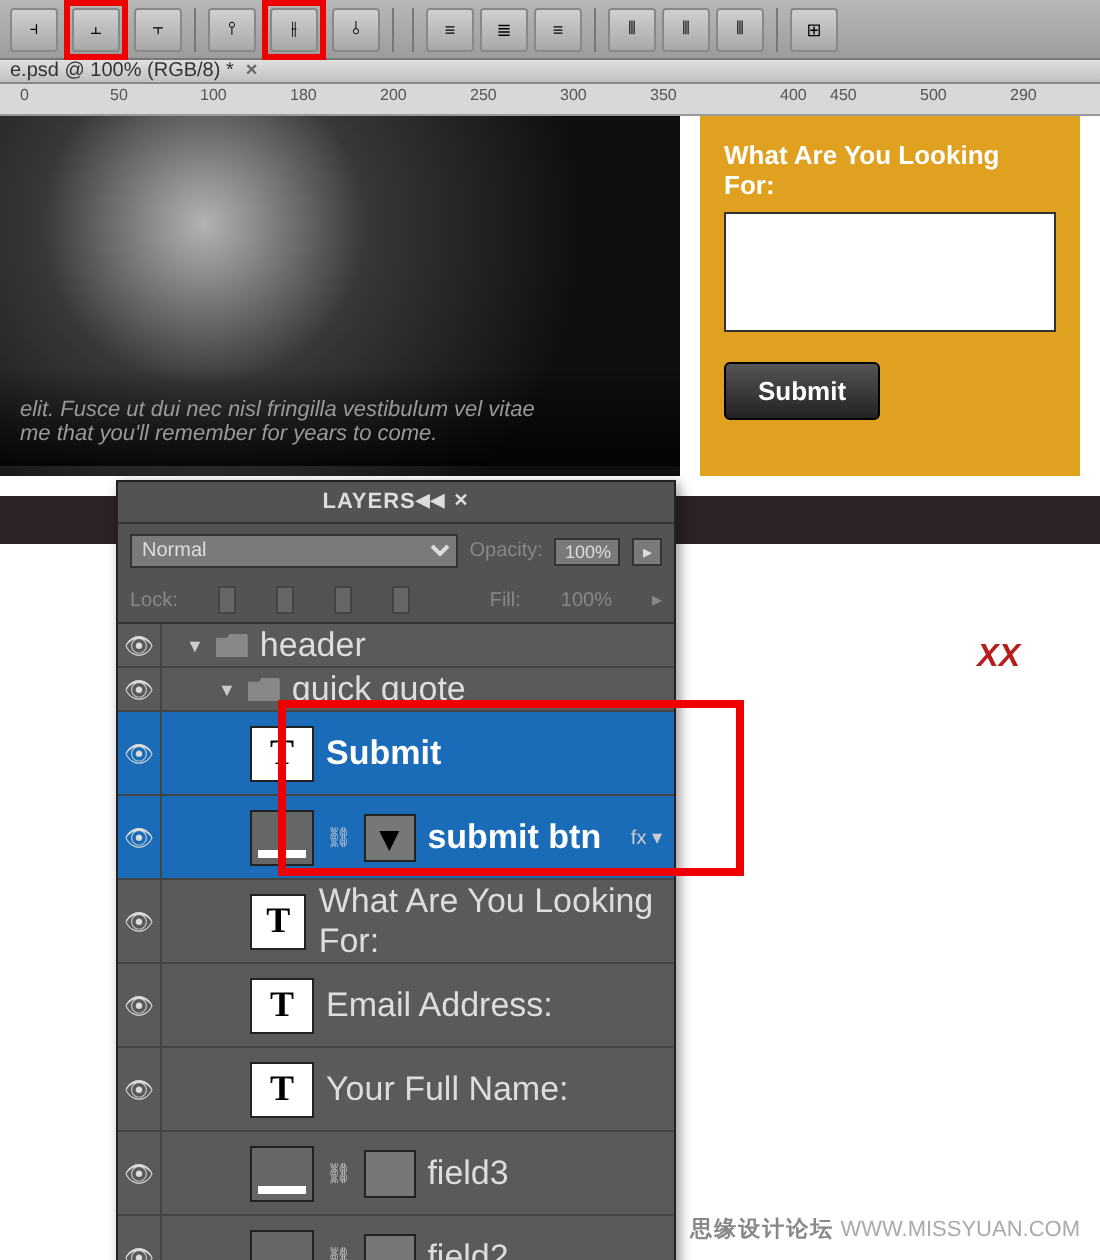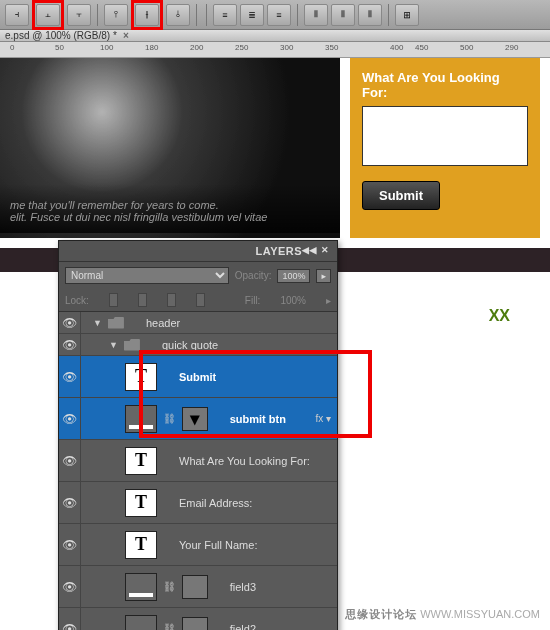--- a/index.html
+++ b/index.html
@@ -26,25 +26,25 @@
 .hero-text { position: absolute; bottom: 5px; left: 0; right: 0; padding: 15px 10px 10px; background: linear-gradient(transparent, rgba(0,0,0,0.8)); color: #999; font-size: 11px; font-style: italic; }
 
 .form-panel { position: absolute; right: 10px; top: 0; width: 190px; height: 180px; background: #e0a020; padding: 12px; }
 .form-label { color: #fff; font-weight: bold; font-size: 13px; margin-bottom: 6px; }
 .form-input { width: 100%; height: 60px; background: #fff; border: 1px solid #333; margin-bottom: 15px; }
 .submit-btn { background: linear-gradient(#555, #222); color: #fff; border: 1px solid #000; border-radius: 3px; padding: 6px 16px; font-weight: bold; font-size: 13px; }
 
 .dark-strip { position: absolute; left:0; right:0; top: 248px; height: 24px; background: #2d2226; }
 
 
-.xx-mark { position: absolute; right: 40px; top: 307px; color: #4d7c0f; font-weight: bold; font-size: 16px; }
+.xx-mark { position: absolute; right: 40px; top: 320px; color: #b91c1c; font-weight: bold; font-size: 16px; font-style: italic; }
 
 
 .layers-panel { position: absolute; left: 58px; top: 240px; width: 280px; background: #535353; border: 1px solid #222; box-shadow: 2px 2px 6px rgba(0,0,0,0.4); }
-.panel-header { background: #535353; color: #ddd; padding: 4px 8px; font-size: 11px; font-weight: bold; display: flex; justify-content: flex-end; border-bottom: 1px solid #333; letter-spacing: 0.5px; }
+.panel-header { background: #535353; color: #ddd; padding: 4px 8px; font-size: 11px; font-weight: bold; display: flex; justify-content: center; border-bottom: 1px solid #333; letter-spacing: 0.5px; }
 .panel-header .collapse { cursor: pointer; display:flex; gap:4px; }
 .panel-header .collapse span { font-size: 9px; }
 .panel-controls { background: #535353; padding: 5px 6px; display: flex; align-items: center; gap: 6px; }
 .panel-controls select { flex: 1; background: #7a7a7a; border: 1px solid #333; font-size: 10px; padding: 1px; color: #ddd; }
 .panel-controls .label { color: #888; font-size: 10px; }
 .panel-controls .pct { background: #7a7a7a; border: 1px solid #333; font-size: 9px; padding: 1px 4px; color: #ddd; }
 .lock-row { background: #535353; padding: 4px 6px; display: flex; align-items: center; gap: 20px; font-size: 10px; color: #888; border-bottom: 1px solid #333; }
 .lock-row .icn { width: 14px; height: 14px; background: #666; border: 1px solid #444; display: inline-block; }
 
 .layer-list { background: #5a5a5a; max-height: 340px; overflow: hidden; }
@@ -53,21 +53,21 @@
 .layer-row.selected { background: #1a6bb8; color: #fff; }
 .eye { width: 22px; height: 100%; display: flex; align-items: center; justify-content: center; border-right: 1px solid #444; font-size: 12px; color: #ddd; }
 .indent { display: flex; align-items: center; padding-left: var(--ind, 8px); flex: 1; gap: 6px; }
 .folder-icon { width: 16px; height: 12px; background: #888; border-radius: 1px; clip-path: polygon(0 20%, 35% 20%, 45% 0, 100% 0, 100% 100%, 0 100%); }
 .tri { font-size: 9px; color: #ccc; }
 .thumb { width: 32px; height: 28px; background: #fff; border: 1px solid #222; display: flex; align-items: center; justify-content: center; font-family: Georgia, serif; font-size: 18px; font-weight: bold; color: #000; }
 .thumb.t-rect { background: #666; position: relative; }
 .thumb.t-rect::after { content:''; position:absolute; left:3px; right:3px; bottom:3px; height:4px; background:#fff; }
 .thumb.mask { width: 26px; height: 24px; background: #777; }
 .link-icon { font-size: 10px; color: #ccc; }
-.layer-label { font-size: 11px; color: #ddd; margin-left: 16px; }
+.layer-label { font-size: 17px; color: #ddd; }
 .layer-row.selected .layer-label { color: #fff; font-weight: bold; }
 .fx { position: absolute; right: 6px; font-size: 10px; color: #ccc; }
 
 .red-box-layers { position: absolute; border: 4px solid #e00; left: 80px; top: 109px; width: 233px; height: 88px; pointer-events: none; }
 
 .watermark { position: absolute; right: 10px; bottom: 8px; font-size: 11px; color: #aaa; }
 .watermark b { color: #888; letter-spacing: 1px; }
 </style>
 </head>
 <body>
@@ -114,22 +114,22 @@
   <span style="left:390px">400</span>
   <span style="left:415px">450</span>
   <span style="left:460px">500</span>
   <span style="left:505px">290</span>
 </div>
 
 <div class="canvas">
   <div class="hero">
     <div class="hero-img"></div>
     <div class="hero-text">
+      <div>elit. Fusce ut dui nec nisl fringilla vestibulum vel vitae</div>
       <div>me that you'll remember for years to come.</div>
-      <div>elit. Fusce ut dui nec nisl fringilla vestibulum vel vitae</div>
     </div>
   </div>
   <div class="form-panel">
     <div class="form-label">What Are You Looking For:</div>
     <div class="form-input"></div>
     <button class="submit-btn">Submit</button>
   </div>
 </div>
 
 <div class="dark-strip"></div>

